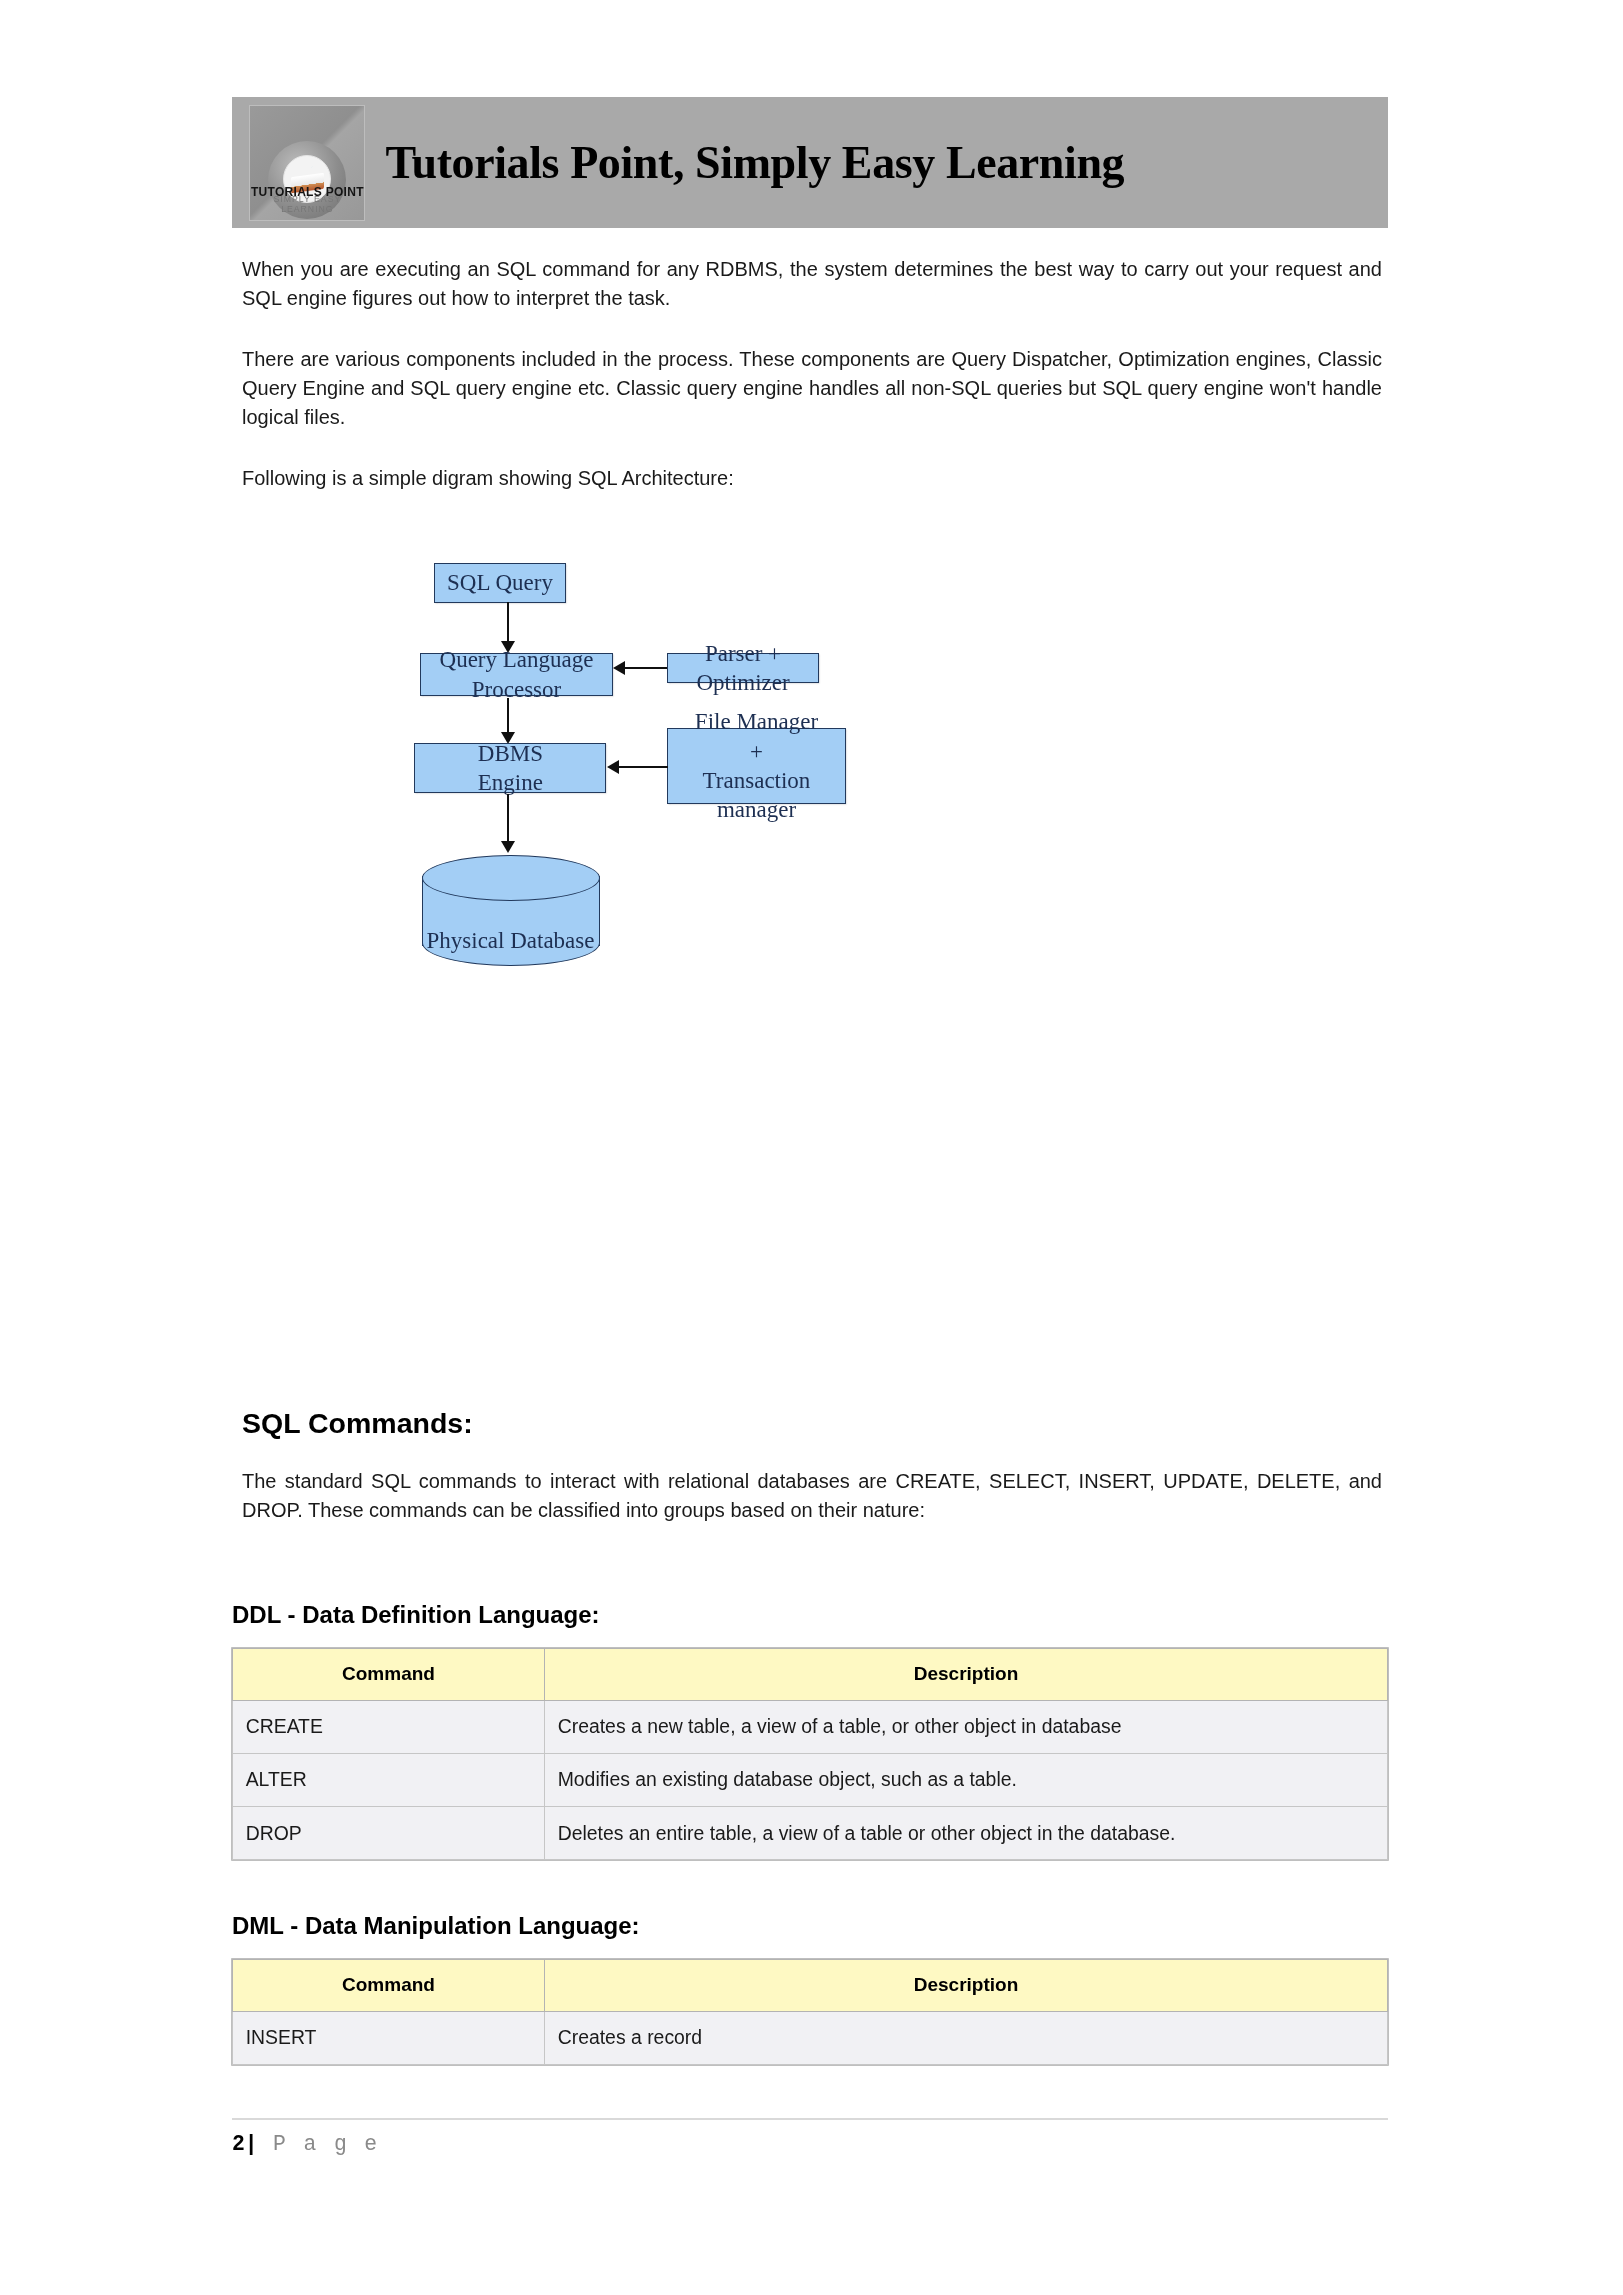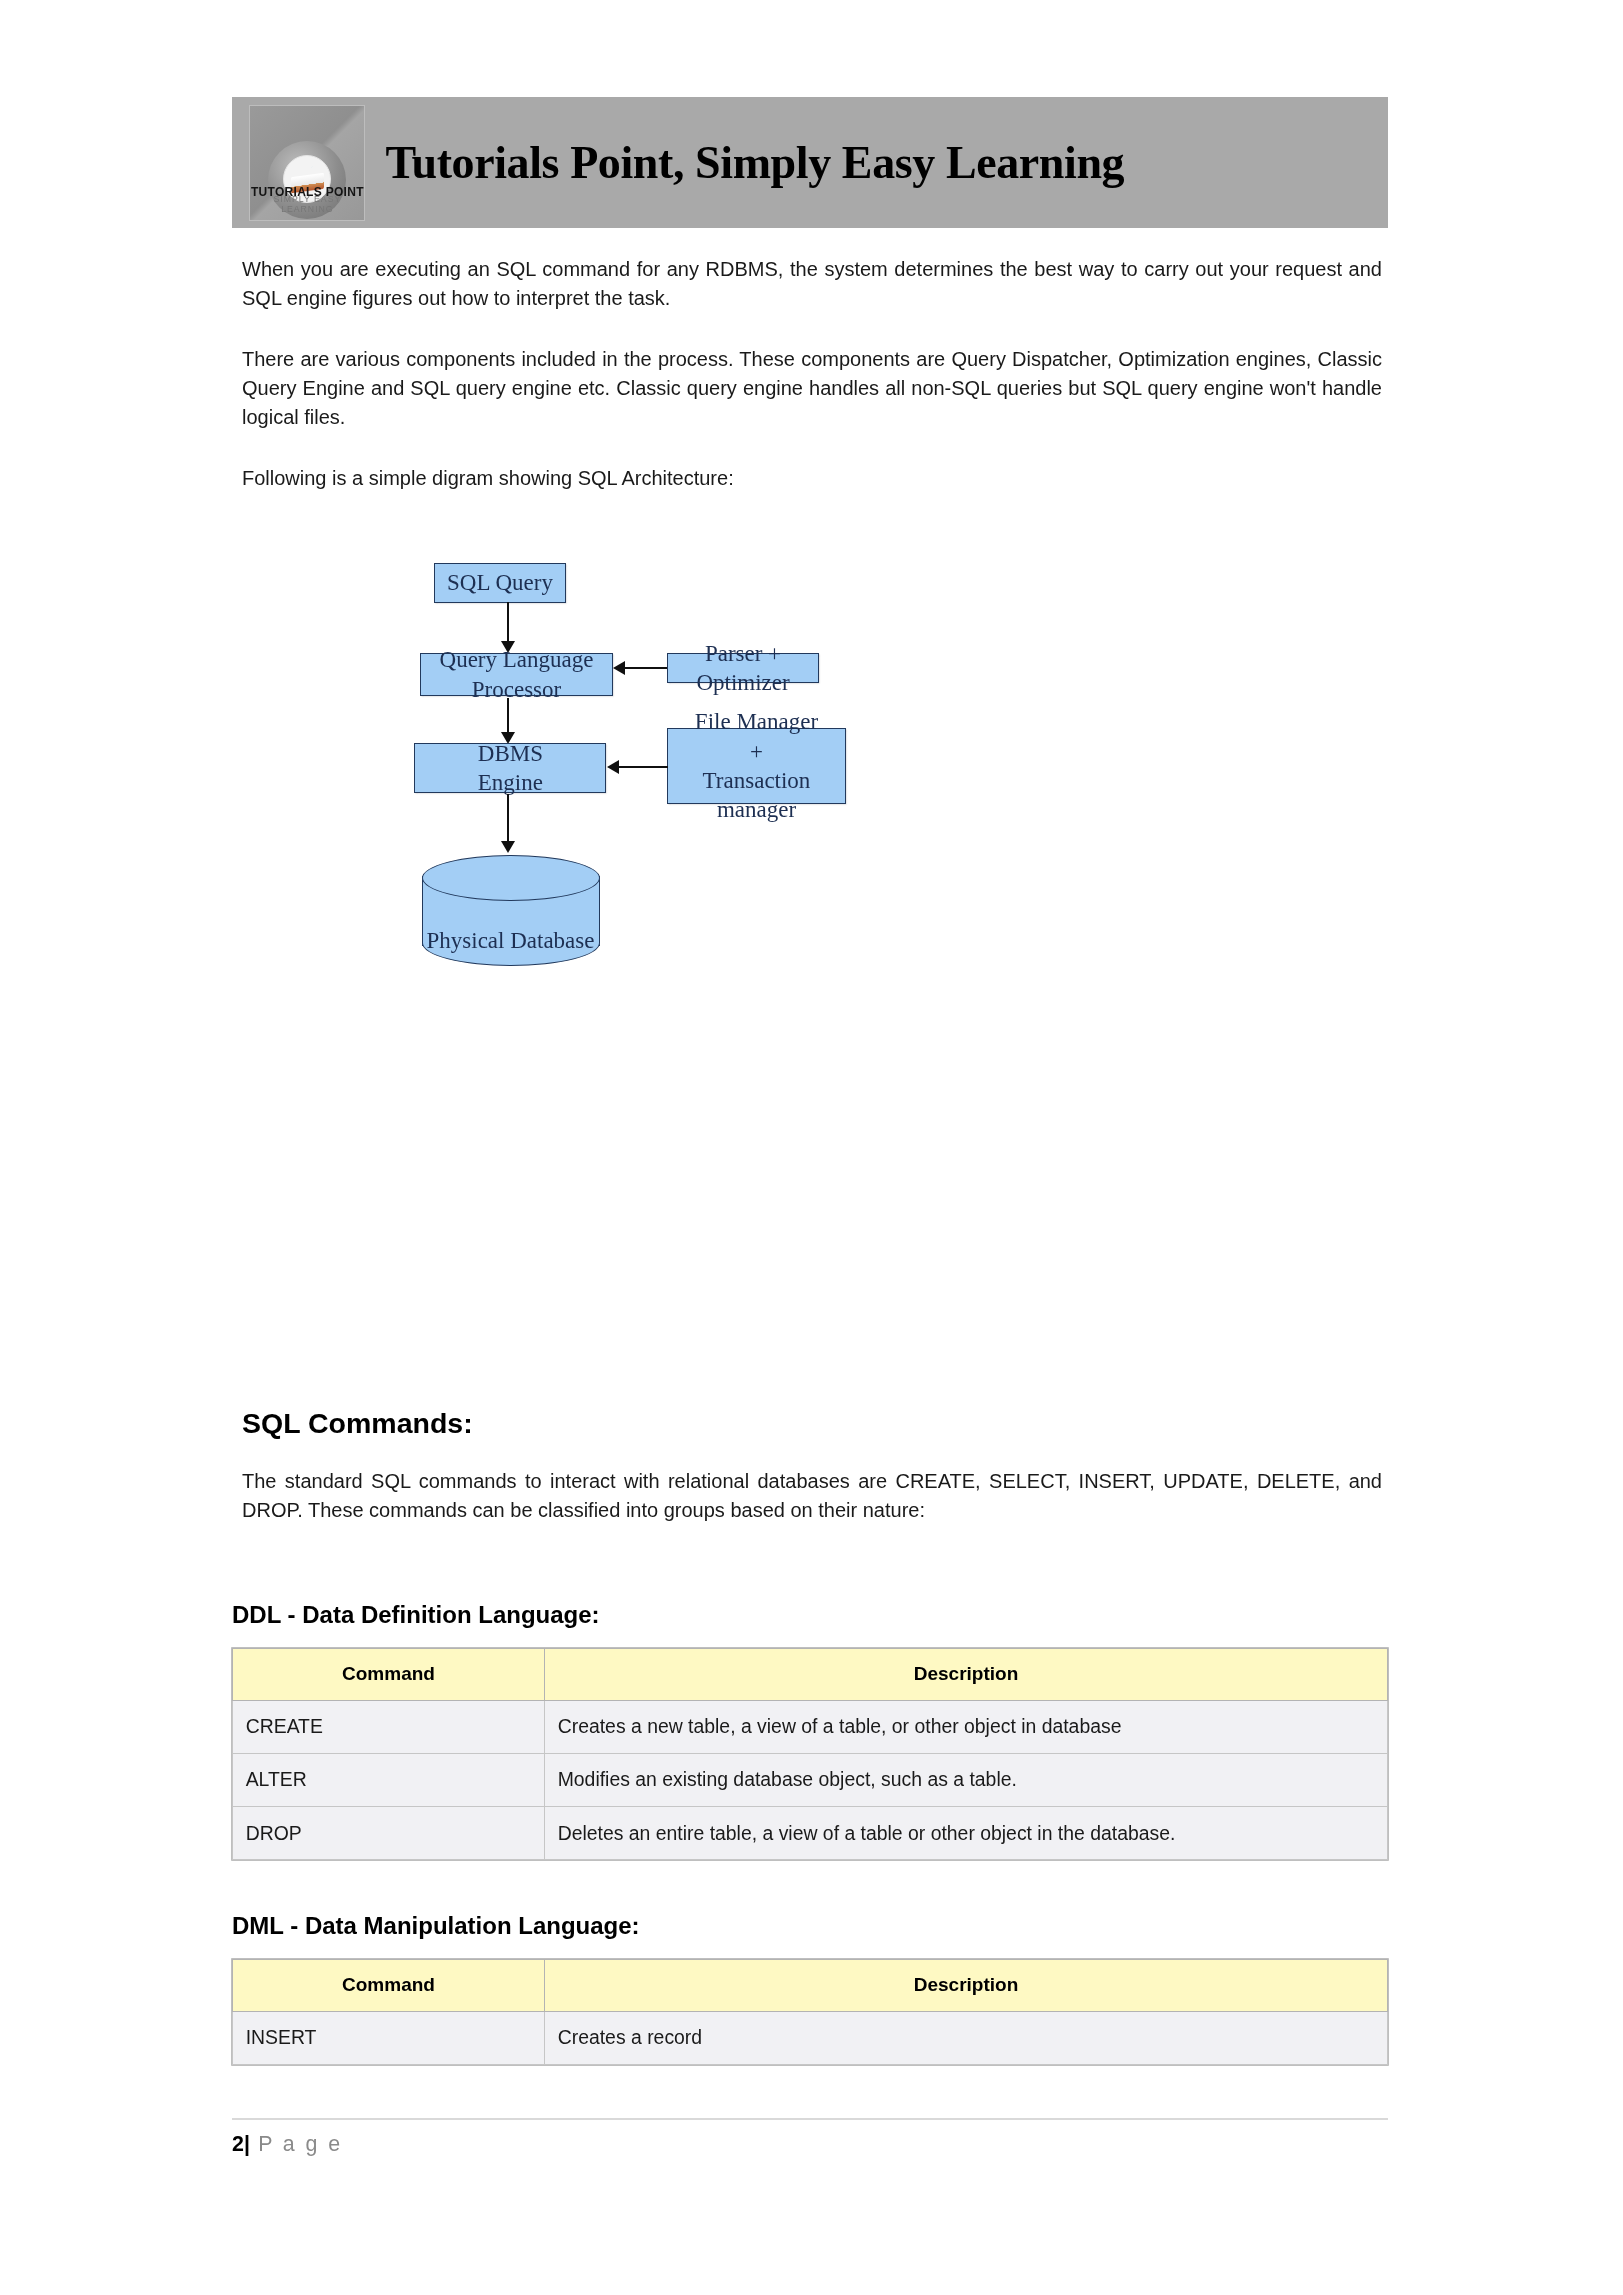--- a/index.html
+++ b/index.html
@@ -290,21 +290,21 @@
   .footer-rule {
     width: 100%;
     height: 1.6px;
     background: #d9d9d9;
   }
   .footer-text {
     margin-top: 12.7px;
     font-size: 21.4px;
     color: #8a8a8a;
     letter-spacing: 2.4px;
-    font-family: Liberation Sans, sans-serif;
+    font-family: Liberation Mono, monospace;
   }
   .footer-num {
     color: #000000;
     font-weight: bold;
     letter-spacing: 0;
   }
   .footer-bar {
     color: #000000;
     font-weight: bold;
     letter-spacing: 0;

